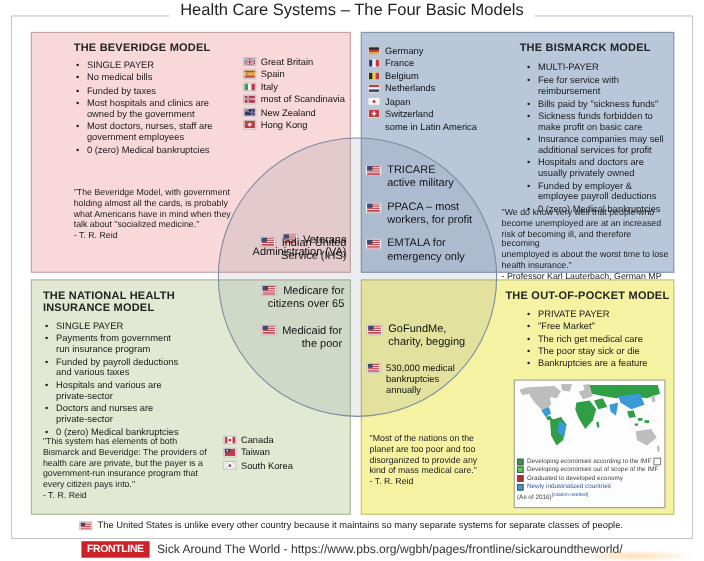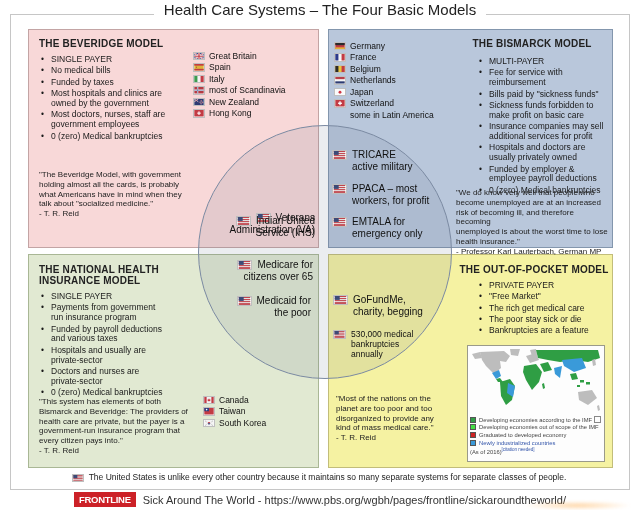--- a/index.html
+++ b/index.html
@@ -108,21 +108,21 @@
 
   <div class="frame"></div>
 
   <div class="panel q-bev" style="background-color: rgb(248, 216, 216);"></div>
   <div class="panel q-bis" style="background-color: rgb(185, 199, 219);"></div>
   <div class="panel q-nhi" style="background-color: rgb(225, 233, 210);"></div>
   <div class="panel q-oop" style="background-color: rgb(245, 242, 162);"></div>
 
   <div class="venn"></div>
 
-  <div class="panel q-bev" style="background:transparent;border-color:transparent;">
+  <div class="panel q-bev" style="background:transparent;border-color:transparent;margin-left:28px;">
     <div class="pc sec-title bev-title">THE BEVERIDGE MODEL</div>
     <ul class="pc blist bev-bullets">
         <li>SINGLE PAYER</li>
         <li>No medical bills</li>
         <li>Funded by taxes</li>
         <li>Most hospitals and clinics are
 owned by the government</li>
         <li>Most doctors, nurses, staff are
 government employees</li>
         <li>0 (zero) Medical bankruptcies</li>
@@ -306,21 +306,21 @@
 
   <div class="panel q-nhi" style="background:transparent;border-color:transparent;padding-left:19px;">
     <div class="pc sec-title nhi-title">THE NATIONAL HEALTH
 INSURANCE MODEL</div>
     <ul class="pc blist nhi-bullets">
         <li>SINGLE PAYER</li>
         <li>Payments from government
 run insurance program</li>
         <li>Funded by payroll deductions
 and various taxes</li>
-        <li>Hospitals and usually are
+        <li>Hospitals and various are
 private-sector</li>
         <li>Doctors and nurses are
 private-sector</li>
         <li>0 (zero) Medical bankruptcies</li>
       </ul>
     <div class="pc nhi-quote">
       <div class="quote">"This system has elements of both
 Bismarck and Beveridge: The providers of
 health care are private, but the payer is a
 government-run insurance program that

